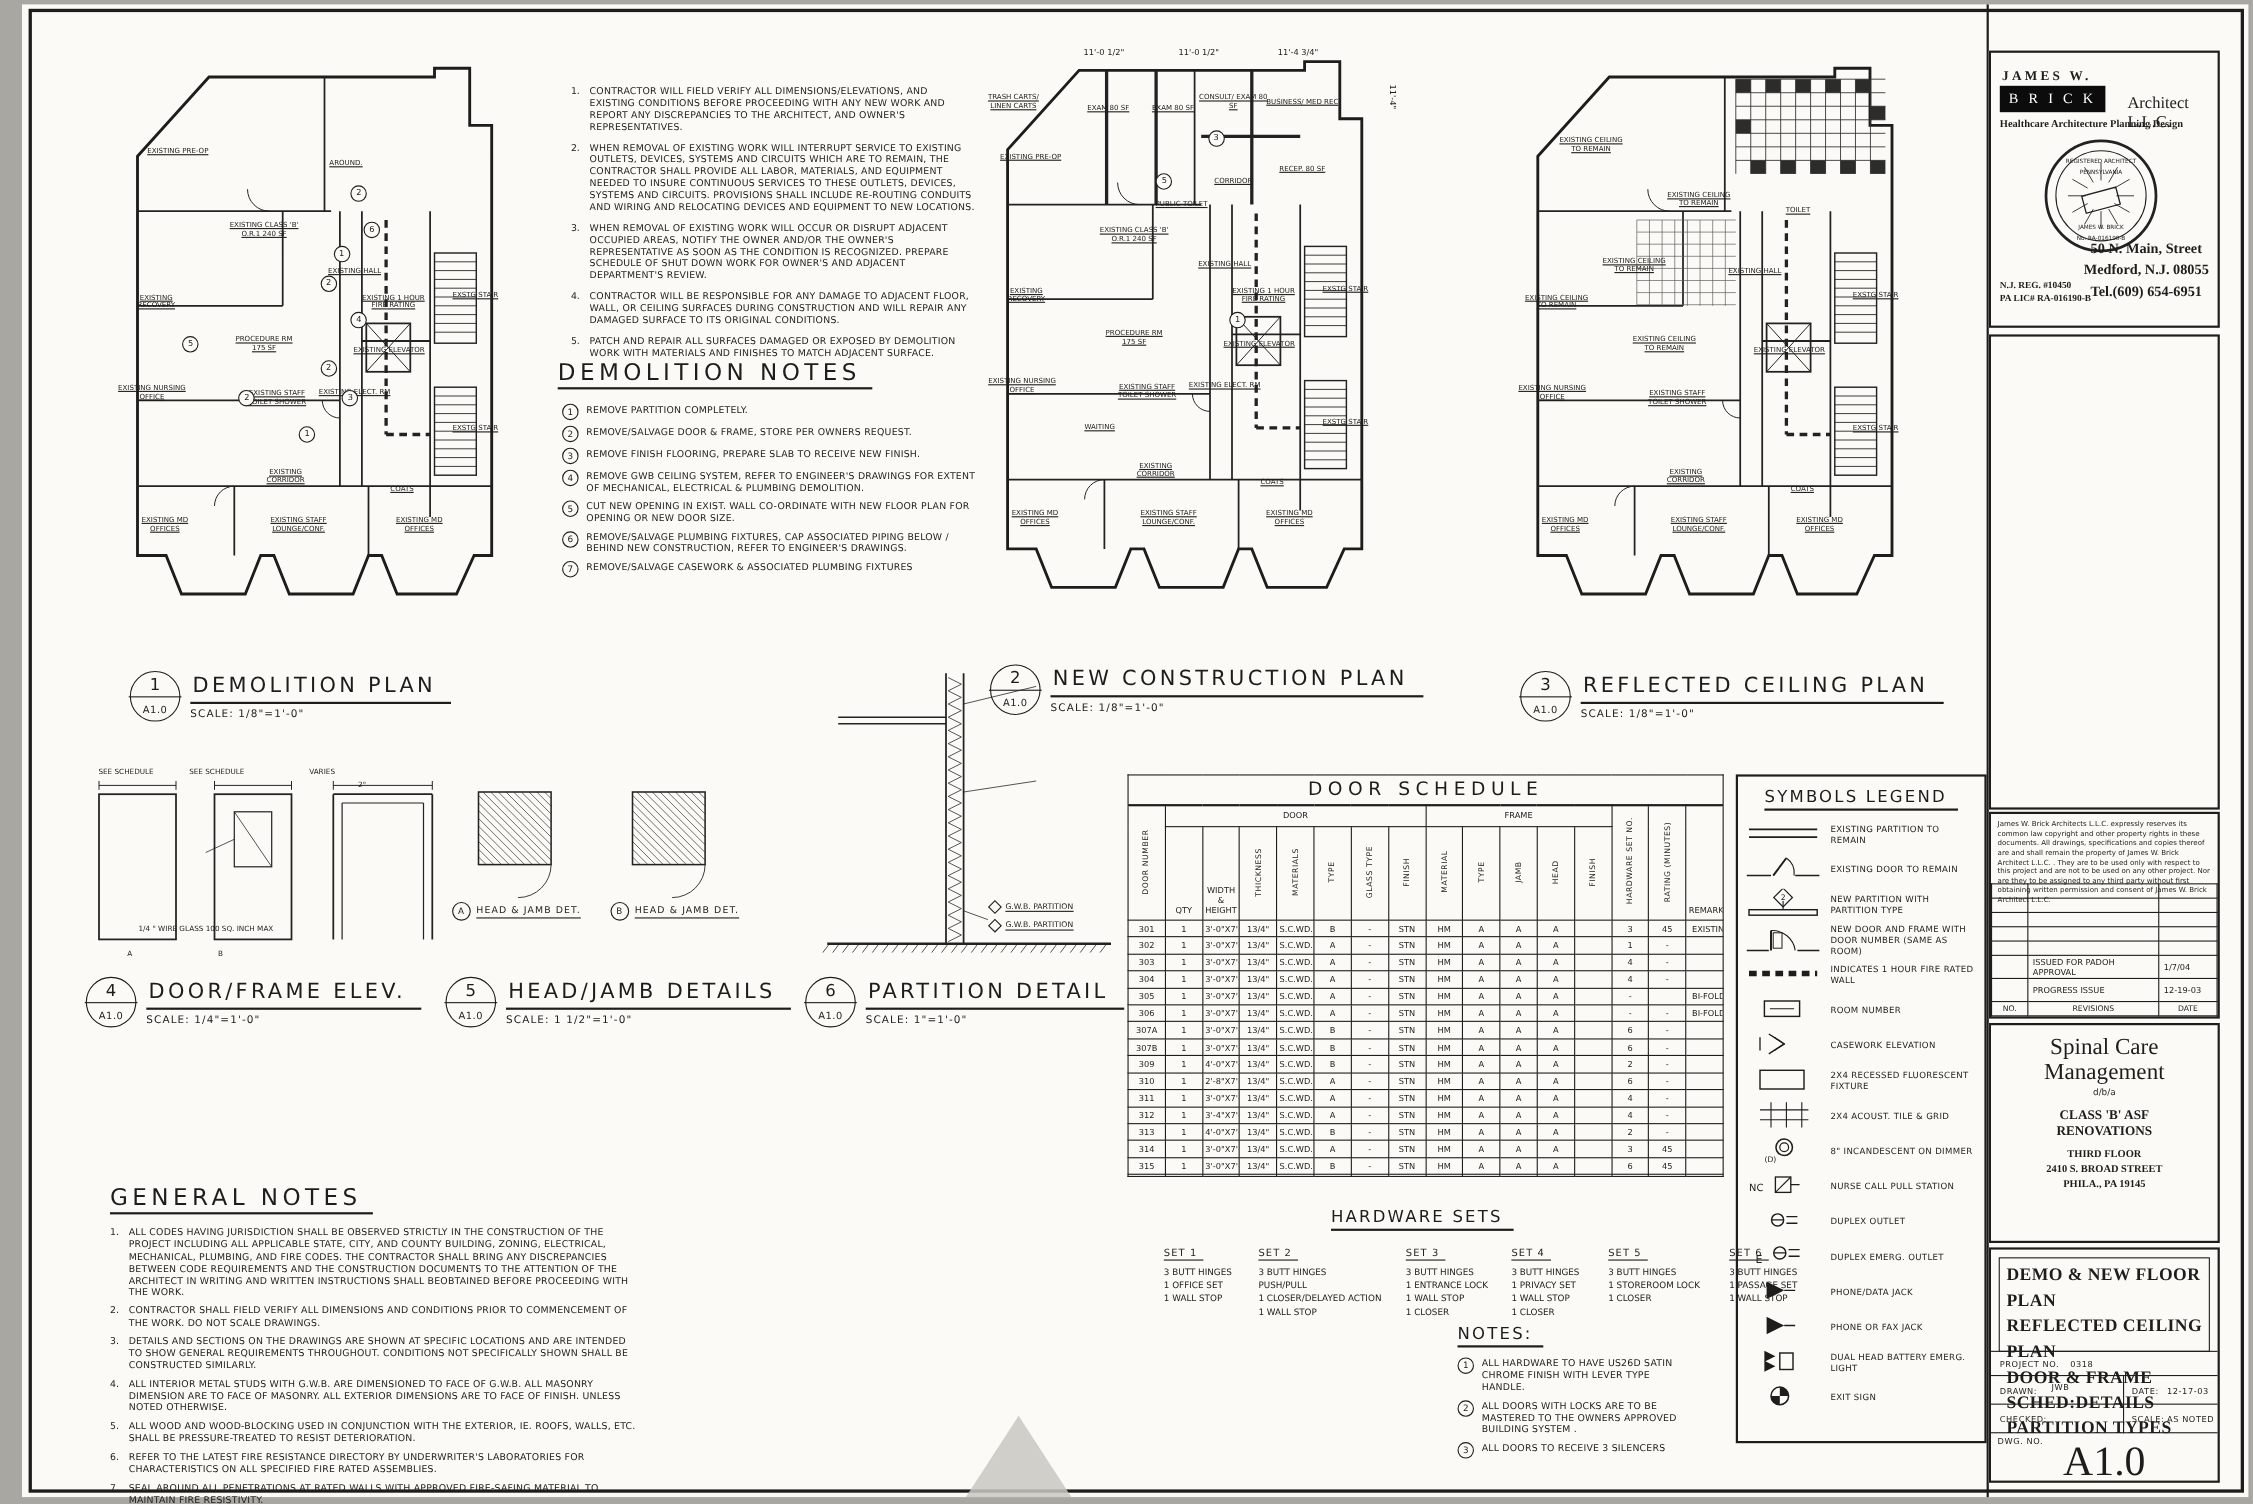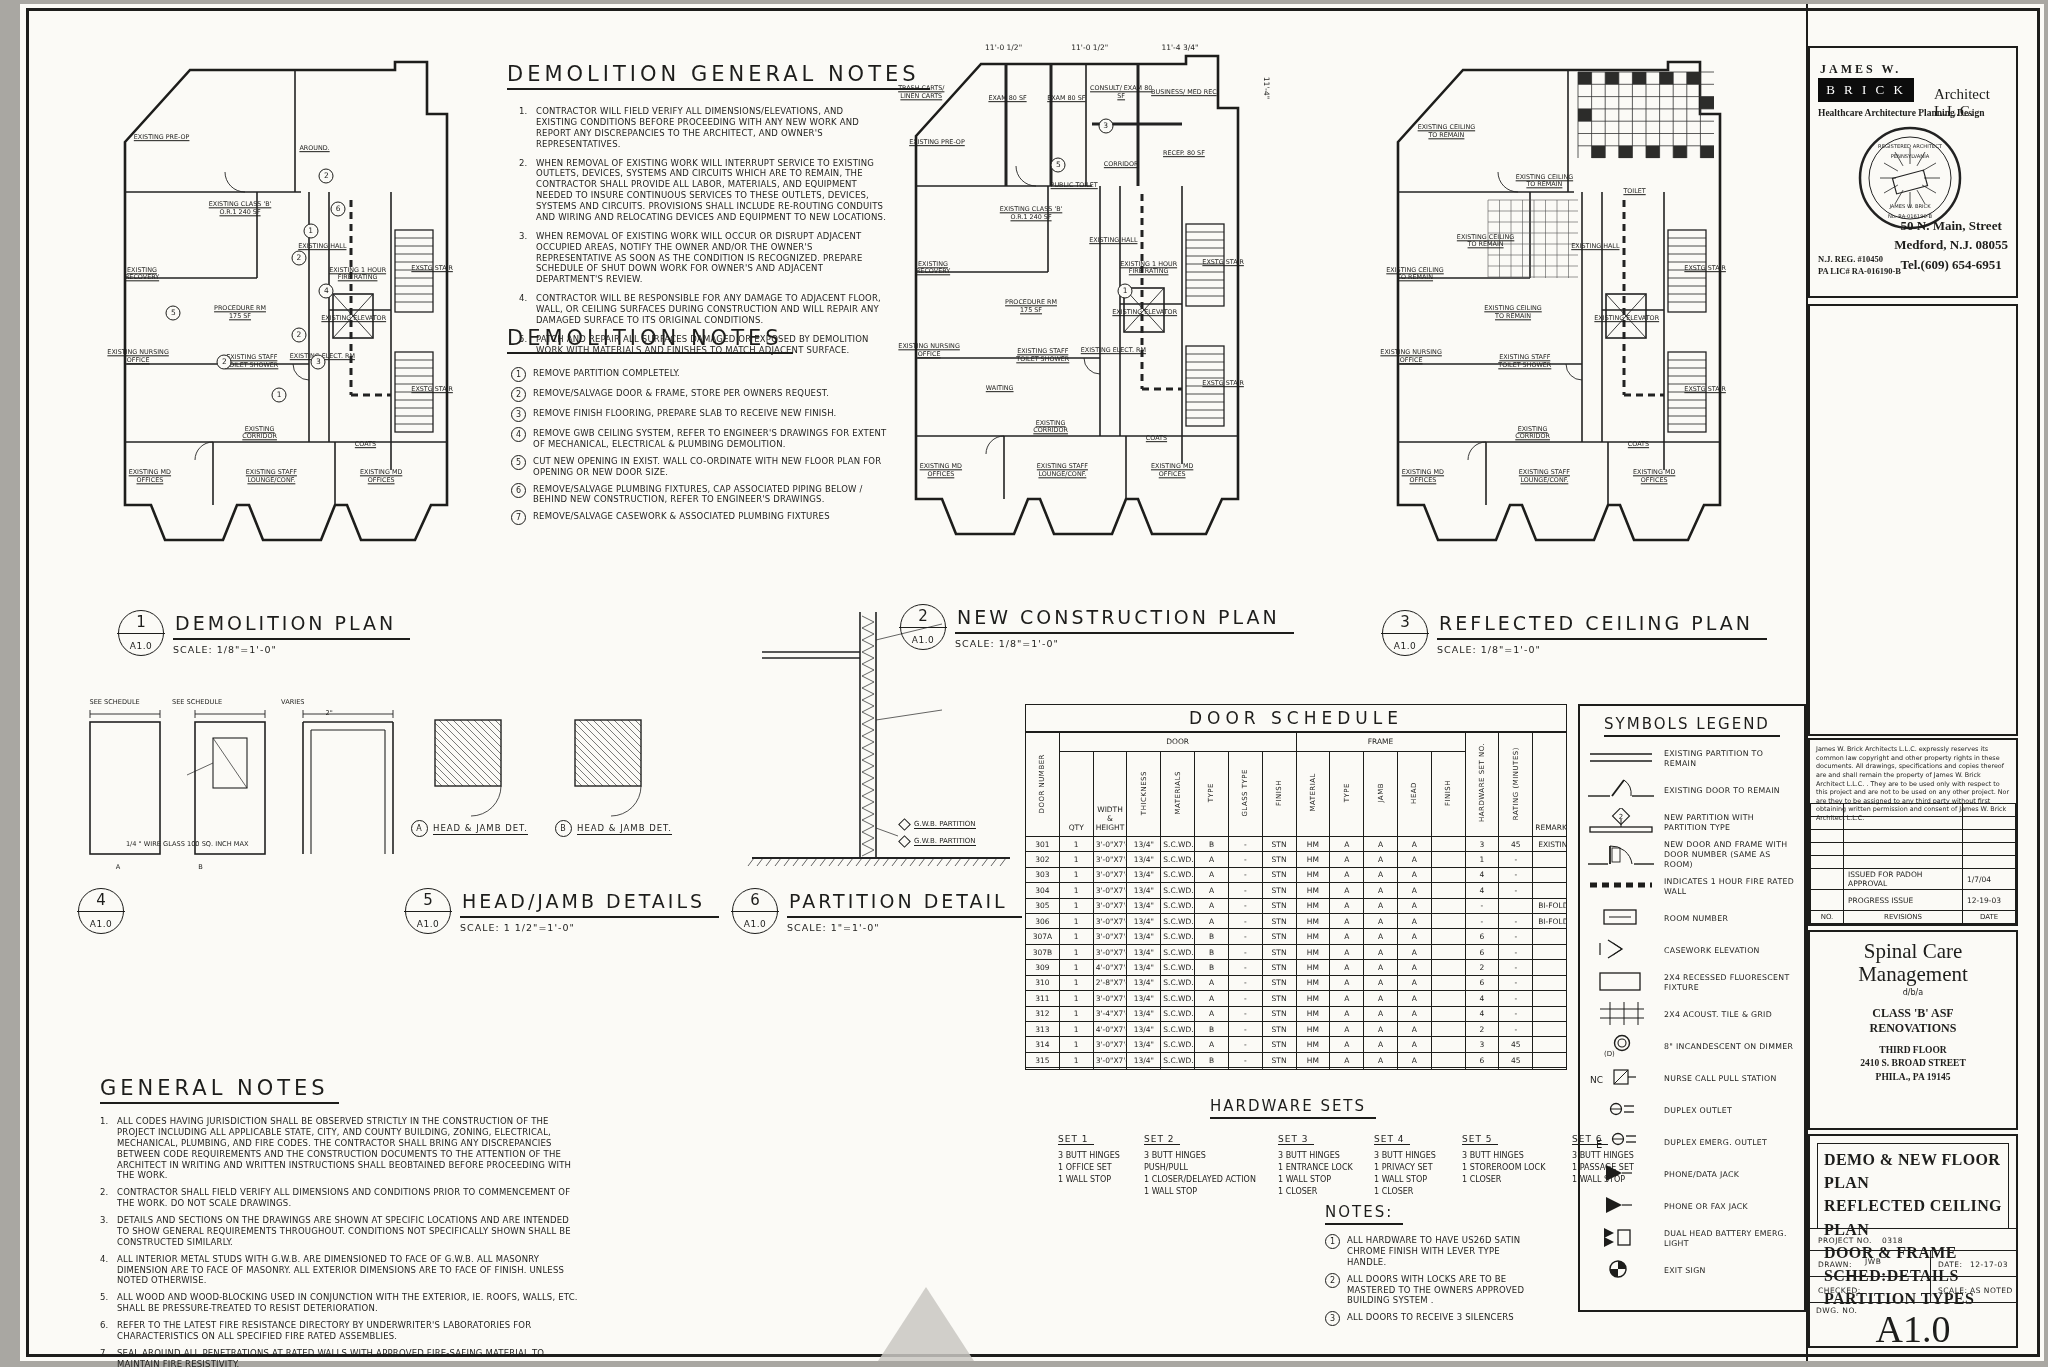--- a/index.html
+++ b/index.html
@@ -370,21 +370,20 @@
       <div class="bub-num">3</div>
       <div class="bub-sheet">A1.0</div>
     </div>
     <div>
         <div class="dwg-name">REFLECTED CEILING PLAN</div>
       <div class="dwg-scale">SCALE: 1/8"=1'-0"</div>
       </div>
   </div>
 
   <div class="abs" style="left:487px;top:58px;width:380px;">
-    <div class="sec-title">DEMOLITION GENERAL NOTES</div>
     <div style="margin-top:16px;padding-left:12px;">
         <div class="note-item">
           <span class="pnum">1.</span>
           <span class="ntext">CONTRACTOR WILL FIELD VERIFY ALL DIMENSIONS/ELEVATIONS, AND EXISTING CONDITIONS BEFORE PROCEEDING WITH ANY NEW WORK AND REPORT ANY DISCREPANCIES TO THE ARCHITECT, AND OWNER'S REPRESENTATIVES.</span>
         </div>
         <div class="note-item">
           <span class="pnum">2.</span>
           <span class="ntext">WHEN REMOVAL OF EXISTING WORK WILL INTERRUPT SERVICE TO EXISTING OUTLETS, DEVICES, SYSTEMS AND CIRCUITS WHICH ARE TO REMAIN, THE CONTRACTOR SHALL PROVIDE ALL LABOR, MATERIALS, AND EQUIPMENT NEEDED TO INSURE CONTINUOUS SERVICES TO THESE OUTLETS, DEVICES, SYSTEMS AND CIRCUITS.  PROVISIONS SHALL INCLUDE RE-ROUTING CONDUITS AND WIRING AND RELOCATING DEVICES AND EQUIPMENT TO NEW LOCATIONS.</span>
         </div>
         <div class="note-item">
@@ -574,20 +573,24 @@
           <span style="border-bottom: 1px solid var(--ink);">G.W.B. PARTITION</span>
         </div>
       </div>
   </div>
 
   <div class="dwg-title" style="left:58px;top:884px;">
     <div class="bubble">
       <div class="bub-num">4</div>
       <div class="bub-sheet">A1.0</div>
     </div>
+    <div>
+        <div class="dwg-name">DOOR/FRAME ELEV.</div>
+      <div class="dwg-scale">SCALE: 1/4"=1'-0"</div>
+      </div>
   </div>
   <div class="dwg-title" style="left:385px;top:884px;">
     <div class="bubble">
       <div class="bub-num">5</div>
       <div class="bub-sheet">A1.0</div>
     </div>
     <div>
         <div class="dwg-name">HEAD/JAMB DETAILS</div>
       <div class="dwg-scale">SCALE: 1 1/2"=1'-0"</div>
       </div>

